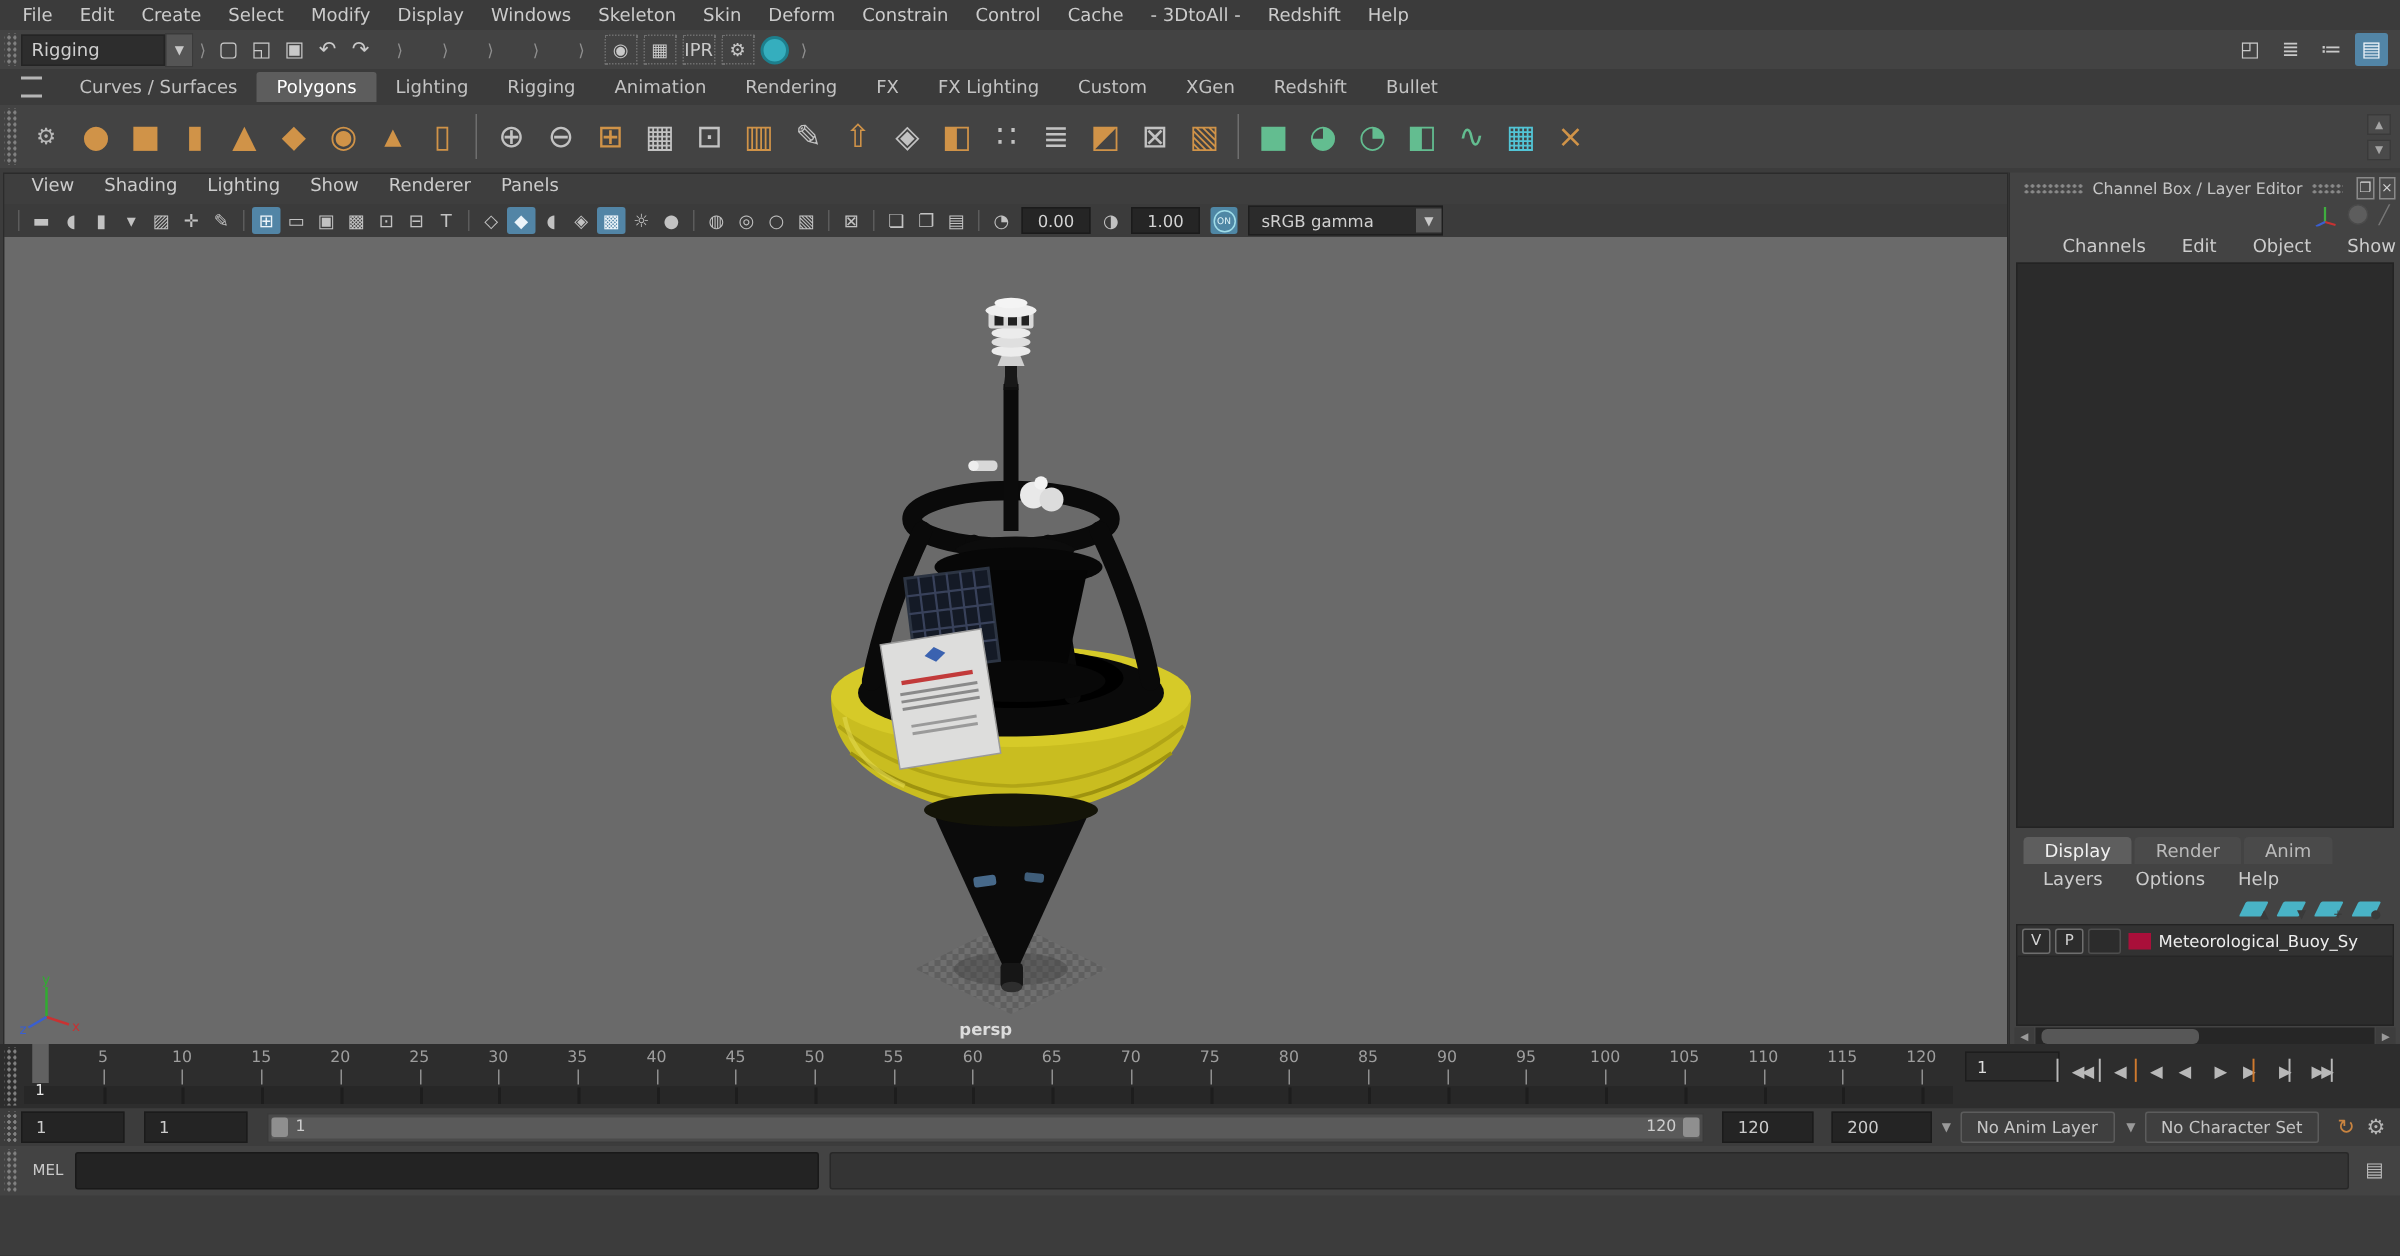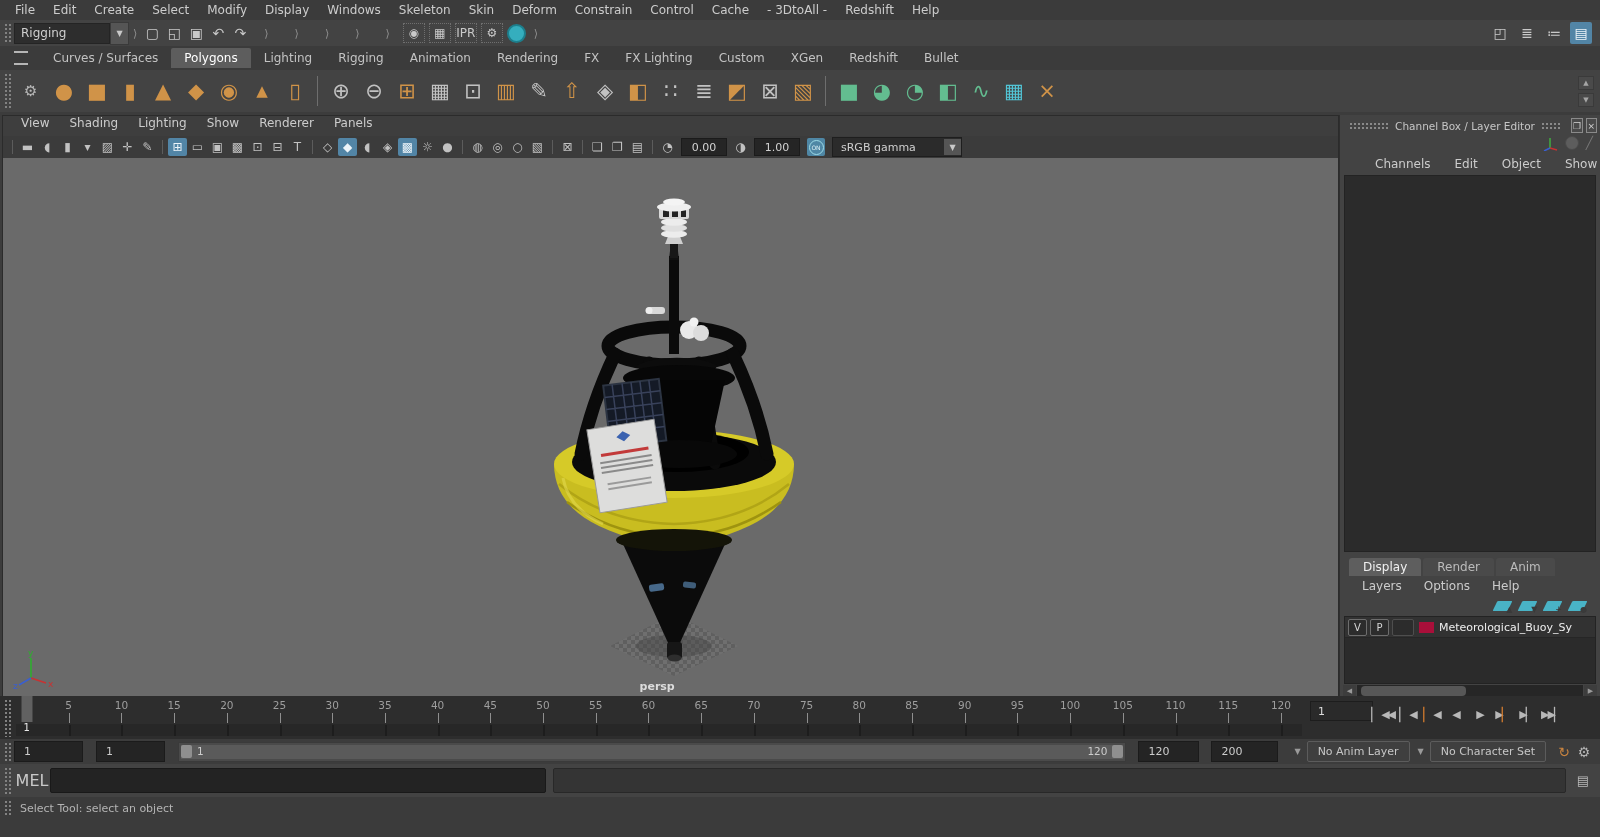--- a/index.html
+++ b/index.html
@@ -109,33 +109,33 @@
   #current-frame-field{position:absolute;left:1310px;top:5px;width:54px;height:18px;background:#2a2a2a;
           border:1px solid #1d1d1d;color:#dddddd;font-size:11px;display:flex;align-items:center;padding-left:7px}
   #playback{position:absolute;right:36px;top:6px;display:flex;gap:3px}
   .pb-btn{height:24px;min-width:21px;display:flex;align-items:center;justify-content:center;
           color:#b8b8b8;font-size:11px;letter-spacing:-2px}
   .pb-btn .bar{font-size:13px;letter-spacing:0}
   
   #range-row{top:739px;height:25px;background:#3c3c3c;padding-right:6px}
   .rs-field{width:58px;height:19px;background:#242424;border:1px solid #1b1b1b;color:#cccccc;
             font-size:11px;display:flex;align-items:center;padding-left:9px;margin-right:13px}
-  .rs-field.w56{width:50px;margin-right:12px}.rs-field.w62{width:56px;margin-right:16px}
+  .rs-field.w56{width:50px;margin-right:12px}.rs-field.w62{width:56px;margin-right:6px}
   #range-slider{flex:1;height:18px;background:#4a4a4a;border:1px solid #3a3a3a;position:relative;margin-right:12px}
   #range-bar{position:absolute;left:2px;right:2px;top:2px;bottom:2px;background:#5a5a5a}
   .rs-handle{position:absolute;top:2px;width:11px;height:13px;background:#8f8f8f;border-radius:2px}
   #rs-start-label{position:absolute;left:18px;top:2px;font-size:10.5px;color:#cccccc}
   #rs-end-label{position:absolute;right:18px;top:2px;font-size:10.5px;color:#cccccc}
   .caret{color:#9a9a9a;font-size:8px;margin:0 6px 0 0}
   .pill{height:19px;background:#3f3f3f;border:1px solid #5c5c5c;border-radius:2px;color:#c6c6c6;
         font-size:11px;display:flex;align-items:center;padding:0 10px;margin-right:8px}
   .rs-ico{width:20px;display:flex;align-items:center;justify-content:center;font-size:14px;color:#c98440}
   
   #mel-row{top:764px;height:33px;background:#434343}
-  #mel-label{width:36px;text-align:center;color:#c9c9c9;font-size:16px}
+  #mel-label{width:36px;text-align:center;color:#c9c9c9;font-size:10px}
   #mel-input{width:494px;height:23px;background:#232323;border:1px solid #191919;border-radius:2px}
   #mel-output{flex:1;height:23px;background:#343434;border:1px solid #282828;border-radius:2px;margin-left:7px}
   #script-editor-btn{width:22px;height:22px;display:flex;align-items:center;justify-content:center;
        color:#b9b9b9;font-size:13px;margin:0 6px}
   
   #help-row{top:797px;height:40px;background:#3b3b3b;align-items:flex-start}
   #help-text{padding:5px 0 0 6px;font-size:11px;color:#b4b4b4}
 </style>
 </head>
 <body>
@@ -707,18 +707,14 @@
   </div>
 
   <div id="mel-row" class="row">
     <div class="grip"></div>
     <div id="mel-label">MEL</div>
     <div id="mel-input"></div>
     <div id="mel-output"></div>
     <div id="script-editor-btn">▤</div>
   </div>
 
-  <div id="help-row" class="row">
-    <div class="grip" style="height:18px;align-self:flex-start"></div>
-    <div id="help-text">Select Tool: select an object</div>
-  </div>
 
 </div>
 
 </body></html>

